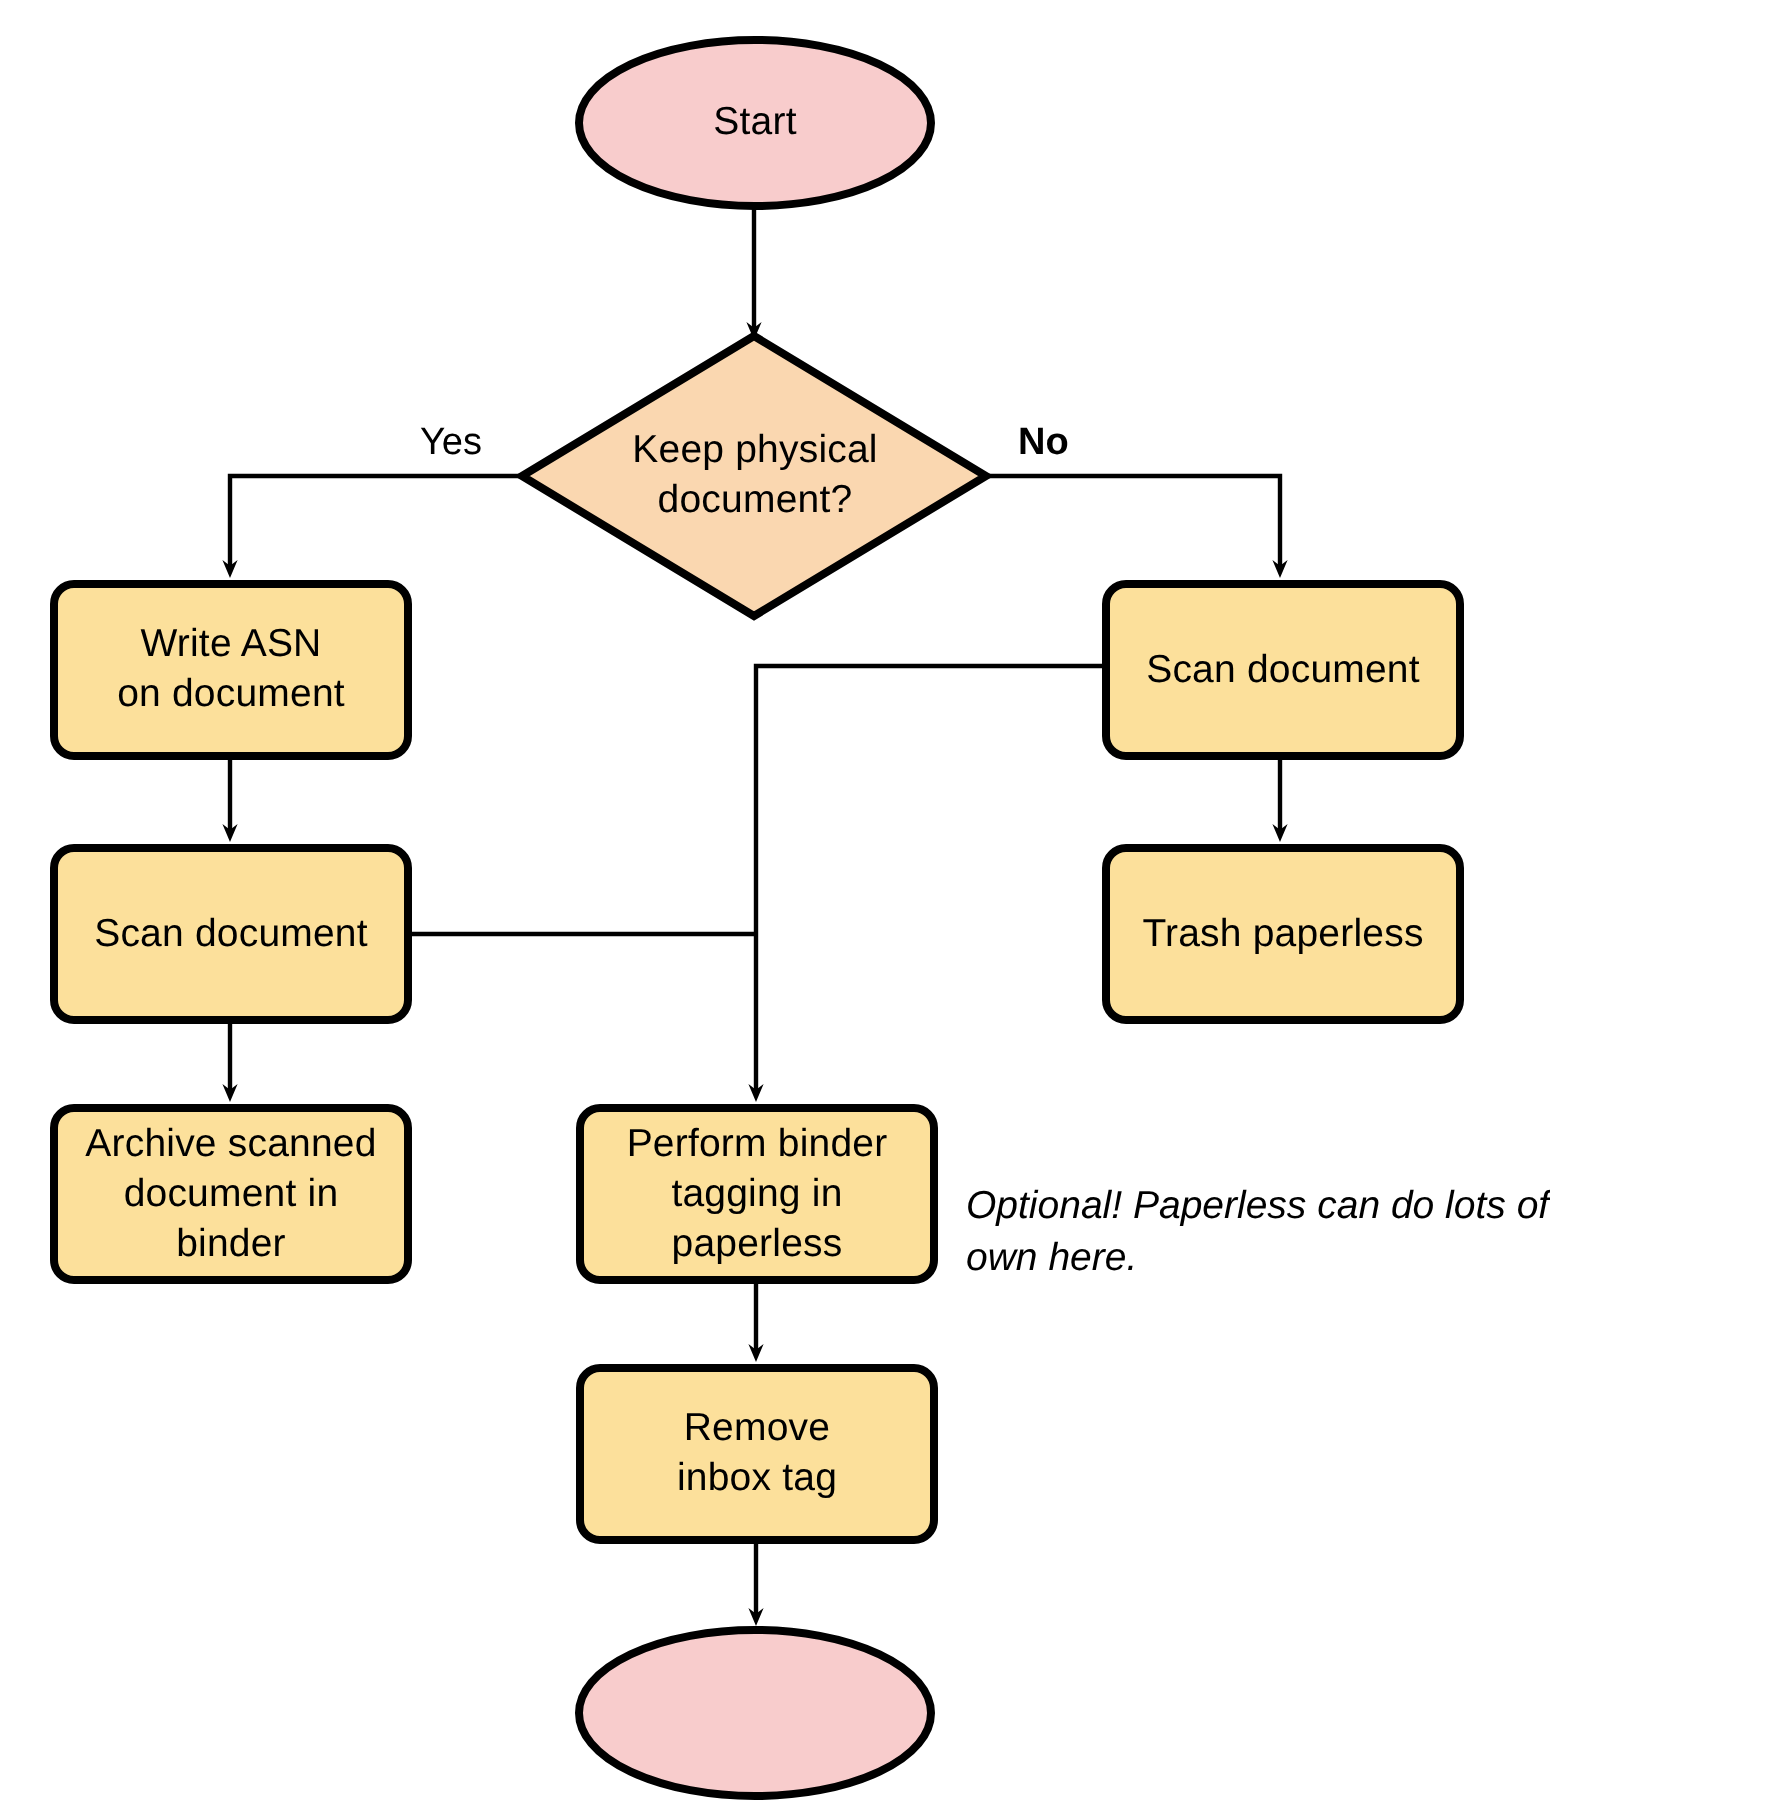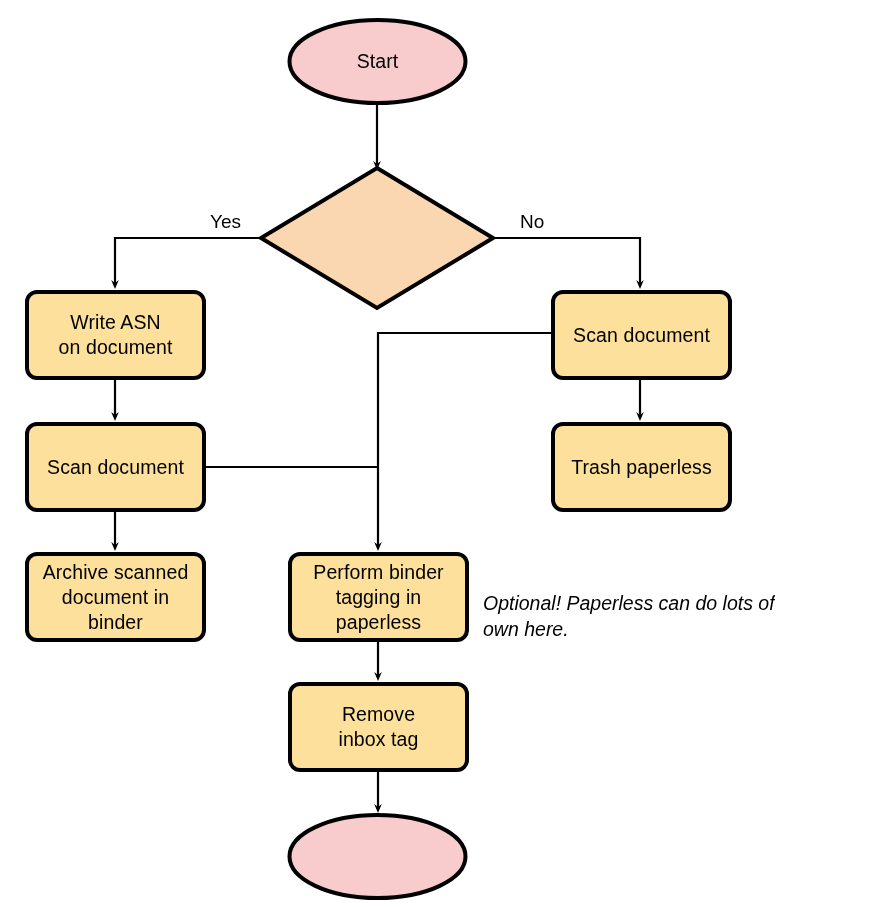--- a/index.html
+++ b/index.html
@@ -102,20 +102,22 @@
     <rect x="553" y="424" width="177" height="86" rx="10" ry="10" fill="#fce09b" stroke="#000000" stroke-width="4"></rect>
 
     <rect x="290" y="554" width="177" height="86" rx="10" ry="10" fill="#fce09b" stroke="#000000" stroke-width="4"></rect>
     <rect x="290" y="684" width="177" height="86" rx="10" ry="10" fill="#fce09b" stroke="#000000" stroke-width="4"></rect>
 
     <ellipse cx="377.5" cy="856.5" rx="88" ry="41.5" fill="#f8cccc" stroke="#000000" stroke-width="4"></ellipse>
   </svg>
 
   <div class="node-text" style="left:289px; top:20px; width:177px; height:83px;">Start</div>
 
+  <div class="node-text" style="left:289px; top:196px; width:177px; height:84px;">Keep physical
+document?</div>
 
   <div class="node-text" style="left:26px; top:291px; width:179px; height:88px;">Write ASN
 on document</div>
 
   <div class="node-text" style="left:26px; top:423px; width:179px; height:88px;">Scan document</div>
 
   <div class="node-text" style="left:26px; top:553px; width:179px; height:88px;border-radius:10px;">Archive scanned
 document in
 binder</div>
 
@@ -126,17 +128,17 @@
   <div class="node-text" style="left:289px; top:553px; width:179px; height:88px;">Perform binder
 tagging in
 paperless</div>
 
   <div class="node-text" style="left:289px; top:683px; width:179px; height:88px;">Remove
 inbox tag</div>
 
 
   <div class="edge-label" style="left:210px; top:211px;">Yes</div>
 
-  <div class="edge-label" style="left:520px; top:211px;">No</div>
+  <div class="edge-label" style="left:509px; top:211px;font-weight:bold;">No</div>
 
   <div class="note" style="left:483px; top:590px;">Optional! Paperless can do lots of work on its own here.</div>
 
 </div>
 
 </body></html>

